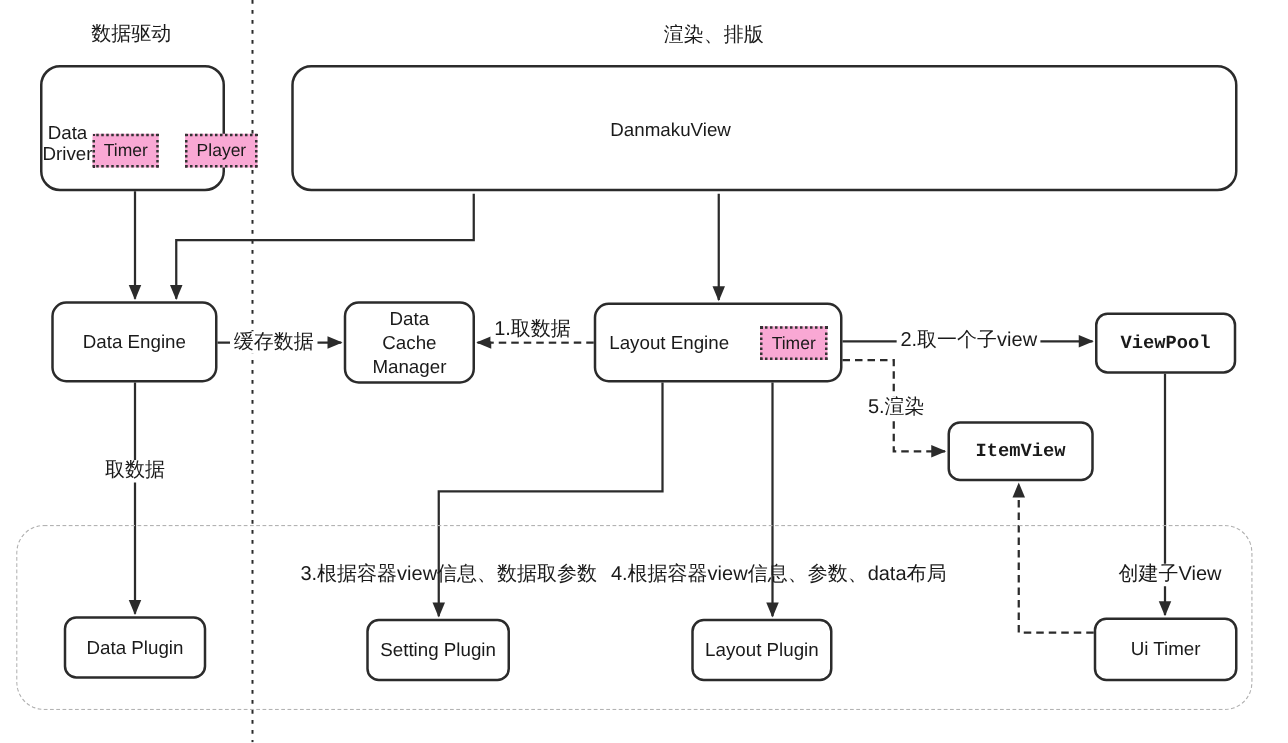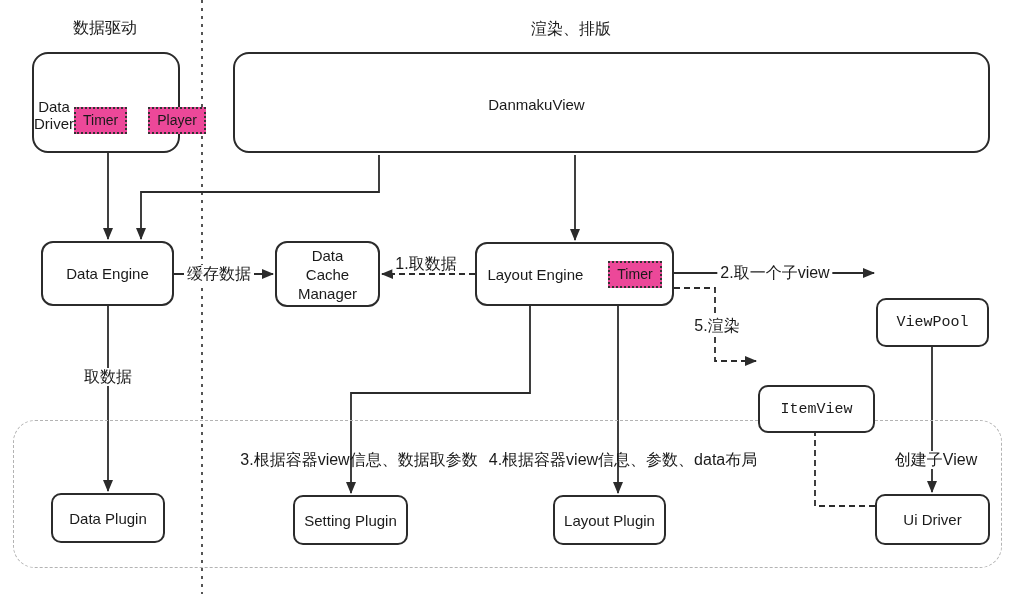--- a/index.html
+++ b/index.html
@@ -37,28 +37,28 @@
                    line-height: 19px; padding: 0 26px; }
   #layout-engine { left: 475px; top: 242px; width: 199px; height: 64px;  border-radius: 12px;
                    gap: 25px; }
   #view-pool     { left: 876px; top: 250px; width: 113px; height: 49px;  border-radius: 10px; }
   #item-view     { left: 758px; top: 337px; width: 117px; height: 48px;  border-radius: 10px; }
   #data-plugin   { left: 51px;  top: 493px; width: 114px; height: 50px;  border-radius: 10px; }
   #setting-plugin{ left: 293px; top: 495px; width: 115px; height: 50px;  border-radius: 10px; }
   #layout-plugin { left: 553px; top: 495px; width: 113px; height: 50px;  border-radius: 10px; }
   #ui-plugin     { left: 875px; top: 494px; width: 115px; height: 51px;  border-radius: 10px; }
 
-  .mono { font-family: "Liberation Mono", "DejaVu Sans Mono", monospace; font-weight: normal; margin-top: 48px; }
+  .mono { font-family: "Liberation Mono", "DejaVu Sans Mono", monospace; font-weight: bold; }
 
   .chip-row { display: flex; gap: 21px; margin-top: 11px; }
   .chip {
     border: 2px dotted #333333;
     padding: 2px 7px;
     font-size: 14px;
-    background: #ec4899;
+    background: #f9a8d4;
     line-height: 19px;
   }
 
   
   .plugins-container {
     position: absolute;
     left: 13px; top: 420px;
     width: 989px; height: 148px;
     border: 1.5px dashed #b3b3b3;
     border-radius: 22px;
@@ -156,21 +156,21 @@
   <div class="node mono" id="view-pool">ViewPool</div>
 
   <div class="node mono" id="item-view">ItemView</div>
 
   <div class="node" id="setting-plugin">Setting Plugin</div>
 
   <div class="node" id="data-plugin">Data Plugin</div>
 
   <div class="node" id="layout-plugin">Layout Plugin</div>
 
-  <div class="node" id="ui-plugin">Ui Driver</div>
+  <div class="node" id="ui-plugin">Ui Timer</div>
 
   <div class="lbl bg" id="lbl-cache-data">缓存数据</div>
   <div class="lbl bg" id="lbl-step1">1.取数据</div>
   <div class="lbl bg" id="lbl-step2">2.取一个子view</div>
   <div class="lbl" id="lbl-step3">3.根据容器view信息、数据取参数</div>
   <div class="lbl" id="lbl-step4">4.根据容器view信息、参数、data布局</div>
   <div class="lbl bg" id="lbl-step5">5.渲染</div>
   <div class="lbl bg" id="lbl-fetch-data">取数据</div>
   <div class="lbl bg" id="lbl-create-view">创建子View</div>
 

